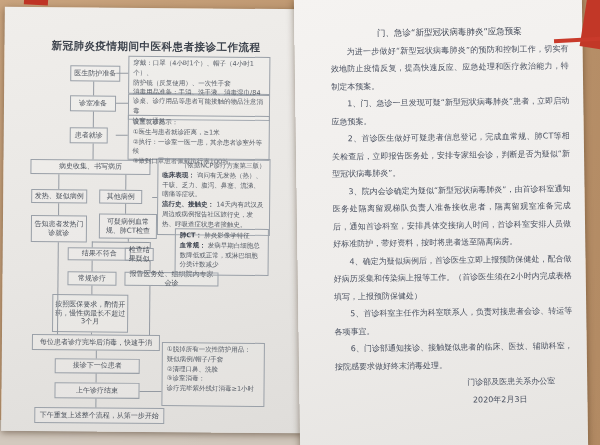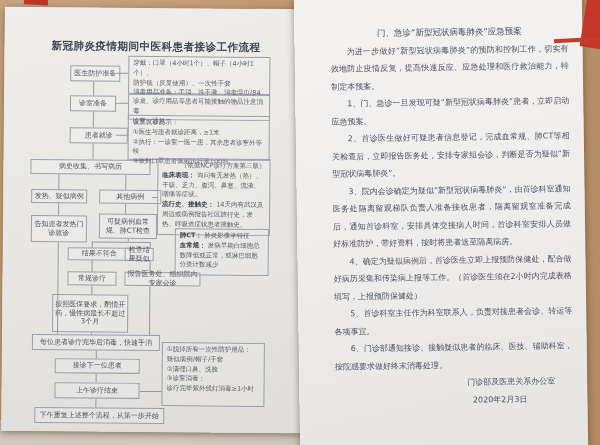--- a/index.html
+++ b/index.html
@@ -39,30 +39,30 @@
 <body>
 
 <div class="scene">
   <div class="underlay"></div>
 
   <div class="page page-left">
     <div class="fc-title">新冠肺炎疫情期间中医科患者接诊工作流程</div>
 
     <div class="fb" style="left:66px;top:58px;width:50px;height:16px">医生防护准备</div>
     <div class="fb" style="left:66px;top:88px;width:46px;height:16px">诊室准备</div>
-    <div class="fb" style="left:66px;top:120px;width:58px;height:16px">患者就诊</div>
+    <div class="fb" style="left:66px;top:120px;width:38px;height:16px">患者就诊</div>
     <div class="fb" style="left:27px;top:152px;width:120px;height:15px">病史收集、书写病历</div>
     <div class="fb" style="left:28px;top:182px;width:56px;height:14px">发热、疑似病例</div>
-    <div class="fb" style="left:96px;top:182px;width:62px;height:14px">其他病例</div>
+    <div class="fb" style="left:96px;top:182px;width:43px;height:14px">其他病例</div>
     <div class="fb" style="left:28px;top:208px;width:56px;height:27px">告知患者发热门诊就诊</div>
     <div class="fb" style="left:96px;top:206px;width:58px;height:25px">可疑病例血常规、肺CT检查</div>
     <div class="fb" style="left:65px;top:240px;width:63px;height:13px">结果不符合</div>
     <div class="fb" style="left:122px;top:240px;width:29px;height:13px">检查结果疑似</div>
     <div class="fb" style="left:65px;top:264px;width:49px;height:14px">常规诊疗</div>
-    <div class="fb" style="left:122px;top:264px;width:76px;height:14px">报告医务处、组织院内专家会诊</div>
+    <div class="fb" style="left:122px;top:264px;width:94px;height:14px">报告医务处、组织院内专家会诊</div>
     <div class="fb" style="left:50px;top:287px;width:76px;height:38px">按照医保要求，酌情开药，慢性病最长不超过3个月</div>
     <div class="fb" style="left:30px;top:327px;width:128px;height:16px">每位患者诊疗完毕后消毒，快速手消</div>
     <div class="fb" style="left:53px;top:351px;width:85px;height:15px">接诊下一位患者</div>
     <div class="fb" style="left:53px;top:375px;width:85px;height:16px">上午诊疗结束</div>
     <div class="fb" style="left:33px;top:400px;width:130px;height:16px">下午重复上述整个流程，从第一步开始</div>
 
     <div class="nb" style="left:124px;top:48px;width:142px;height:38px">
       <div>穿戴：口罩（4小时1个）、帽子（4小时1个）、</div>
       <div>防护镜（反复使用）、一次性手套</div>
       <div>消毒用品准备：手消、洗手液、消毒湿巾/84</div>

